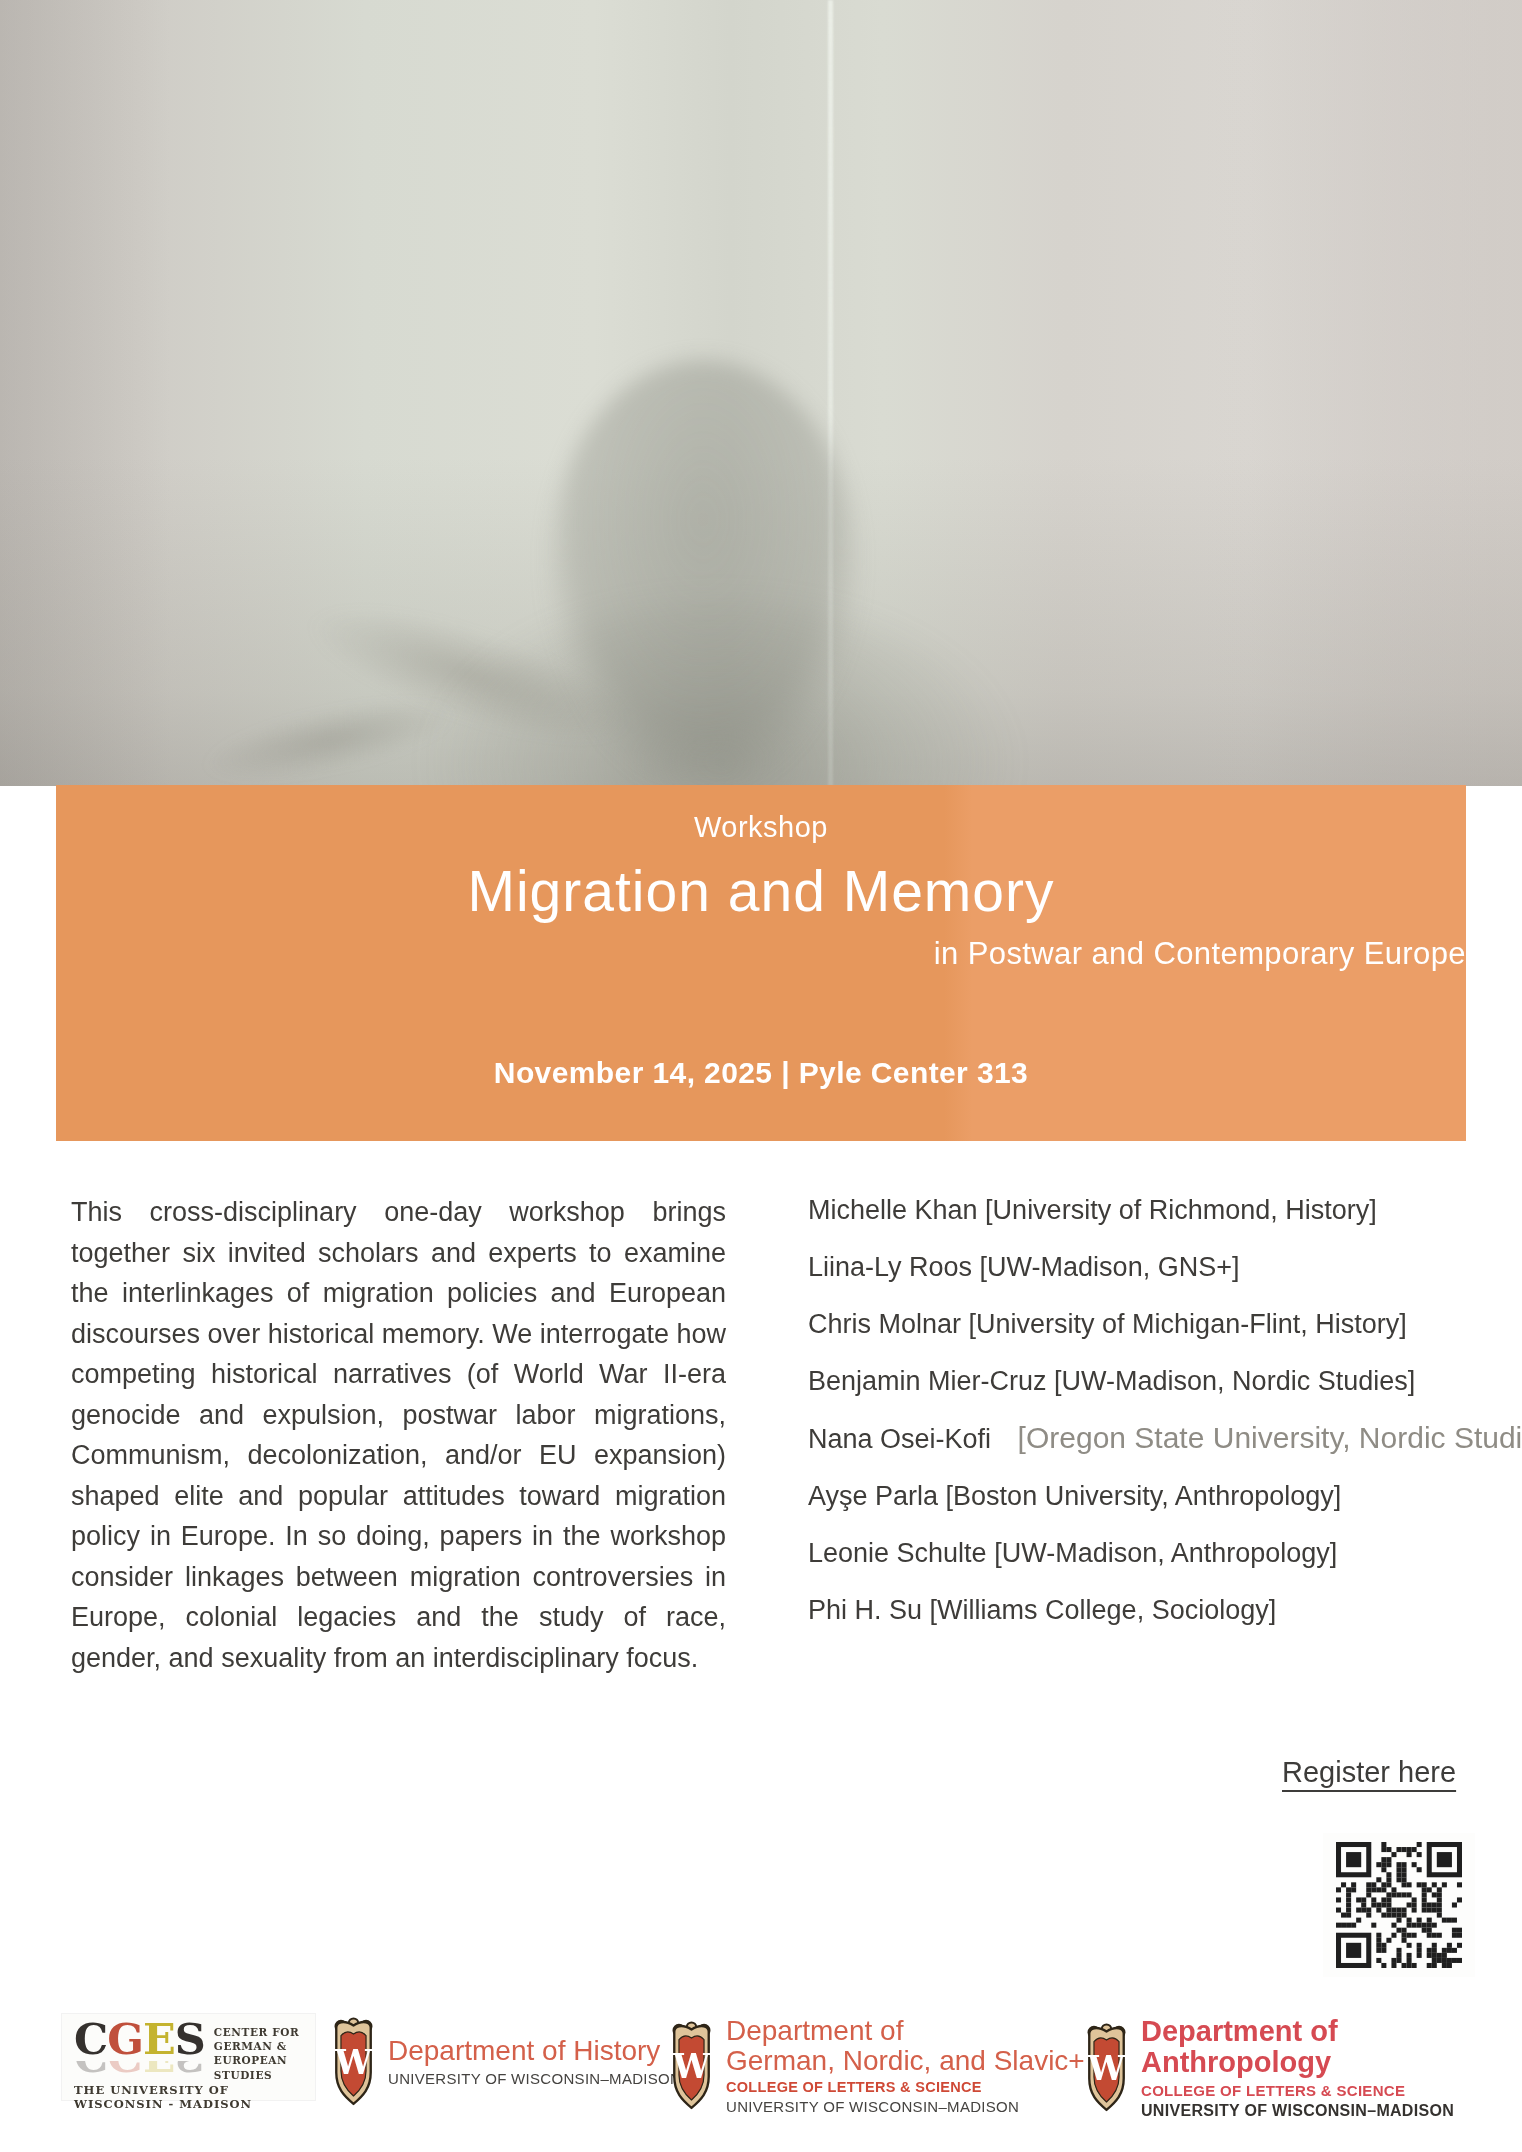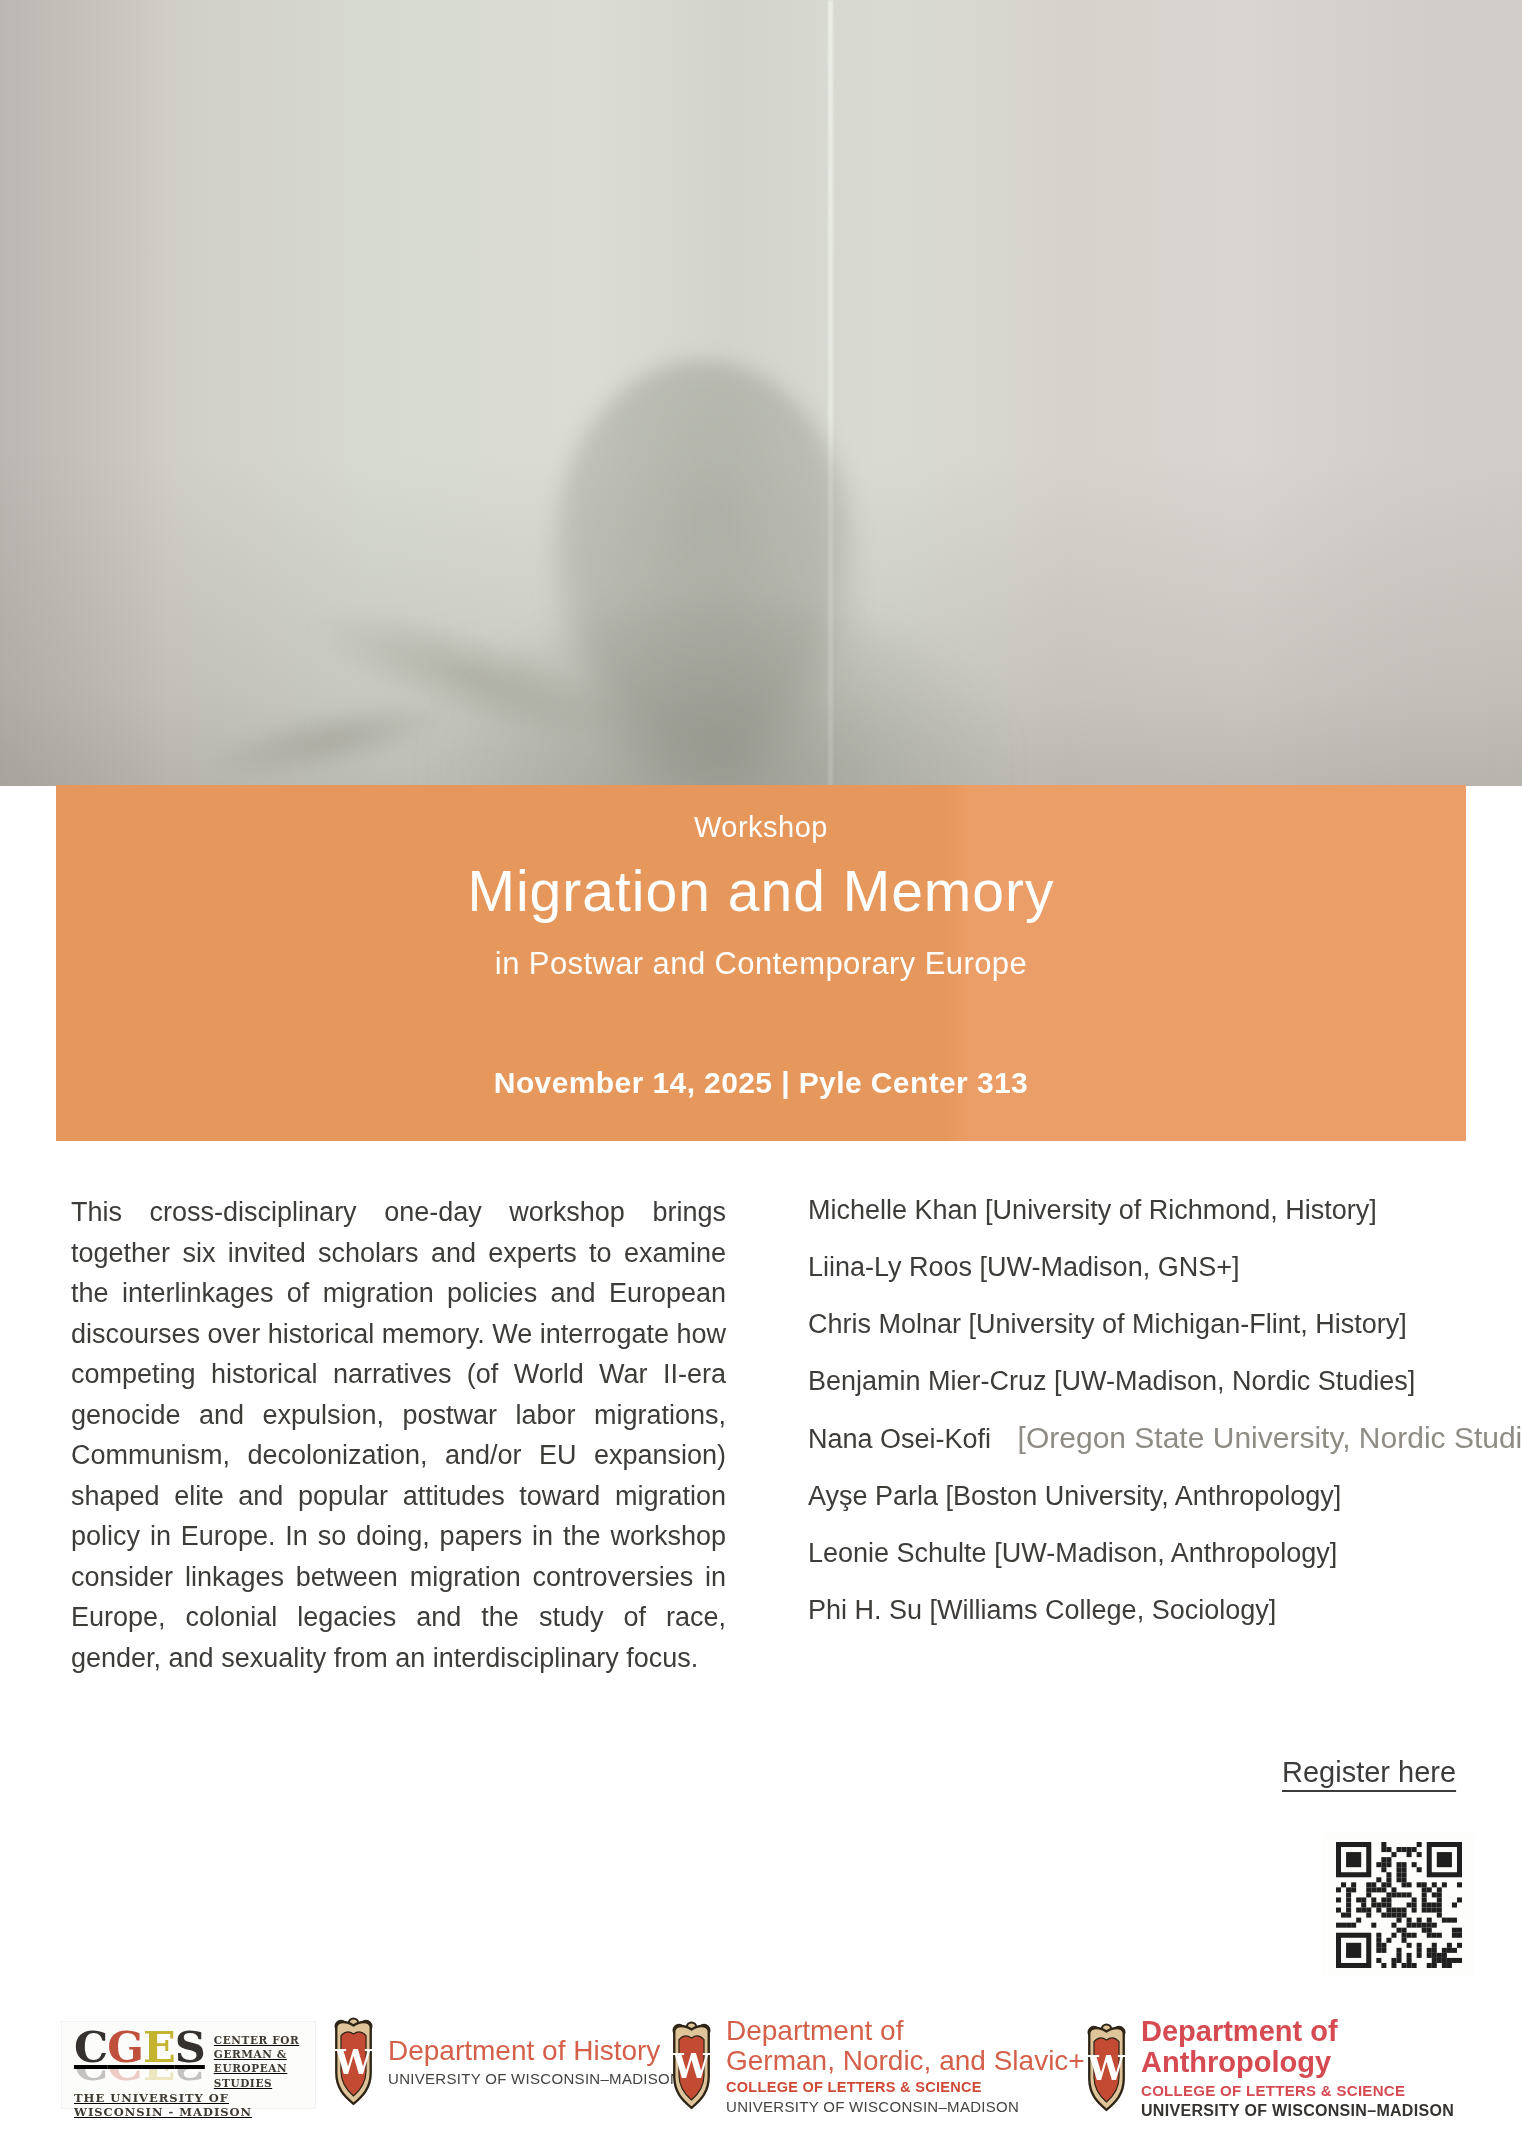--- a/index.html
+++ b/index.html
@@ -42,21 +42,21 @@
     transform:rotate(-12deg);filter:blur(6px);
   }
   
   .banner{
     position:absolute;left:56px;top:785px;width:1410px;height:356px;
     background:linear-gradient(90deg,#e6975c 0%,#e6975c 63%,#eb9e67 65%,#eb9e67 100%);
     color:#ffffff;text-align:center;
   }
   .banner .eyebrow{padding-top:26px;font-size:29px;letter-spacing:.5px;}
   .banner .title{margin:14px 0 0 0;font-size:57px;font-weight:500;letter-spacing:1px;}
-  .banner .subtitle{margin-top:22px;font-size:31px;letter-spacing:.4px;}
+  .banner .subtitle{margin-top:12px;font-size:31px;letter-spacing:.4px;text-align:right;}
   .banner .datevenue{margin-top:84px;font-size:30px;font-weight:700;letter-spacing:.4px;}
   
   .description{
     position:absolute;left:71px;top:1192px;width:655px;margin:0;
     font-size:27px;line-height:40.5px;color:#3e3c39;text-align:justify;
   }
   .speakers{
     position:absolute;left:808px;top:1196px;margin:0;padding:0;list-style:none;
     font-size:27px;color:#3e3c39;
   }
@@ -69,22 +69,22 @@
   }
   .qr{
     position:absolute;left:1323px;top:1833px;width:152px;height:144px;background:#fdfdfc;
     display:flex;align-items:center;justify-content:center;
   }
   .qr svg{width:126px;height:126px;display:block;}
   
   .logos{position:absolute;left:0;top:2014px;width:1522px;height:100px;}
   .logo{position:absolute;display:flex;align-items:center;}
   .cges-box{
-    left:62px;top:8px;width:253px;height:86px;background:#fcfcfa;
-    display:block;box-shadow:0 0 0 1px rgba(0,0,0,.05);text-decoration:underline;
+    left:62px;top:0;width:253px;height:86px;background:#fcfcfa;
+    display:block;box-shadow:0 0 0 1px rgba(0,0,0,.05);
   }
   .cges-row{display:flex;padding:3px 8px 0 12px;}
   .cges-letters{font-family:"DejaVu Serif",serif;font-size:43px;font-weight:700;line-height:44px;letter-spacing:-1px;}
   .cges-reflect{height:17px;overflow:hidden;transform:scaleY(-1);opacity:.28;filter:blur(.6px);}
   .cges-c1,.cges-c4{color:#35312e;}
   .cges-c2{color:#c0503c;}
   .cges-c3{color:#c4b32f;}
   .cges-side{
     margin-left:9px;padding-top:8px;font-family:"DejaVu Serif",serif;font-size:10.5px;font-weight:700;
     color:#3f3a31;letter-spacing:.6px;line-height:1.35;text-transform:uppercase;

